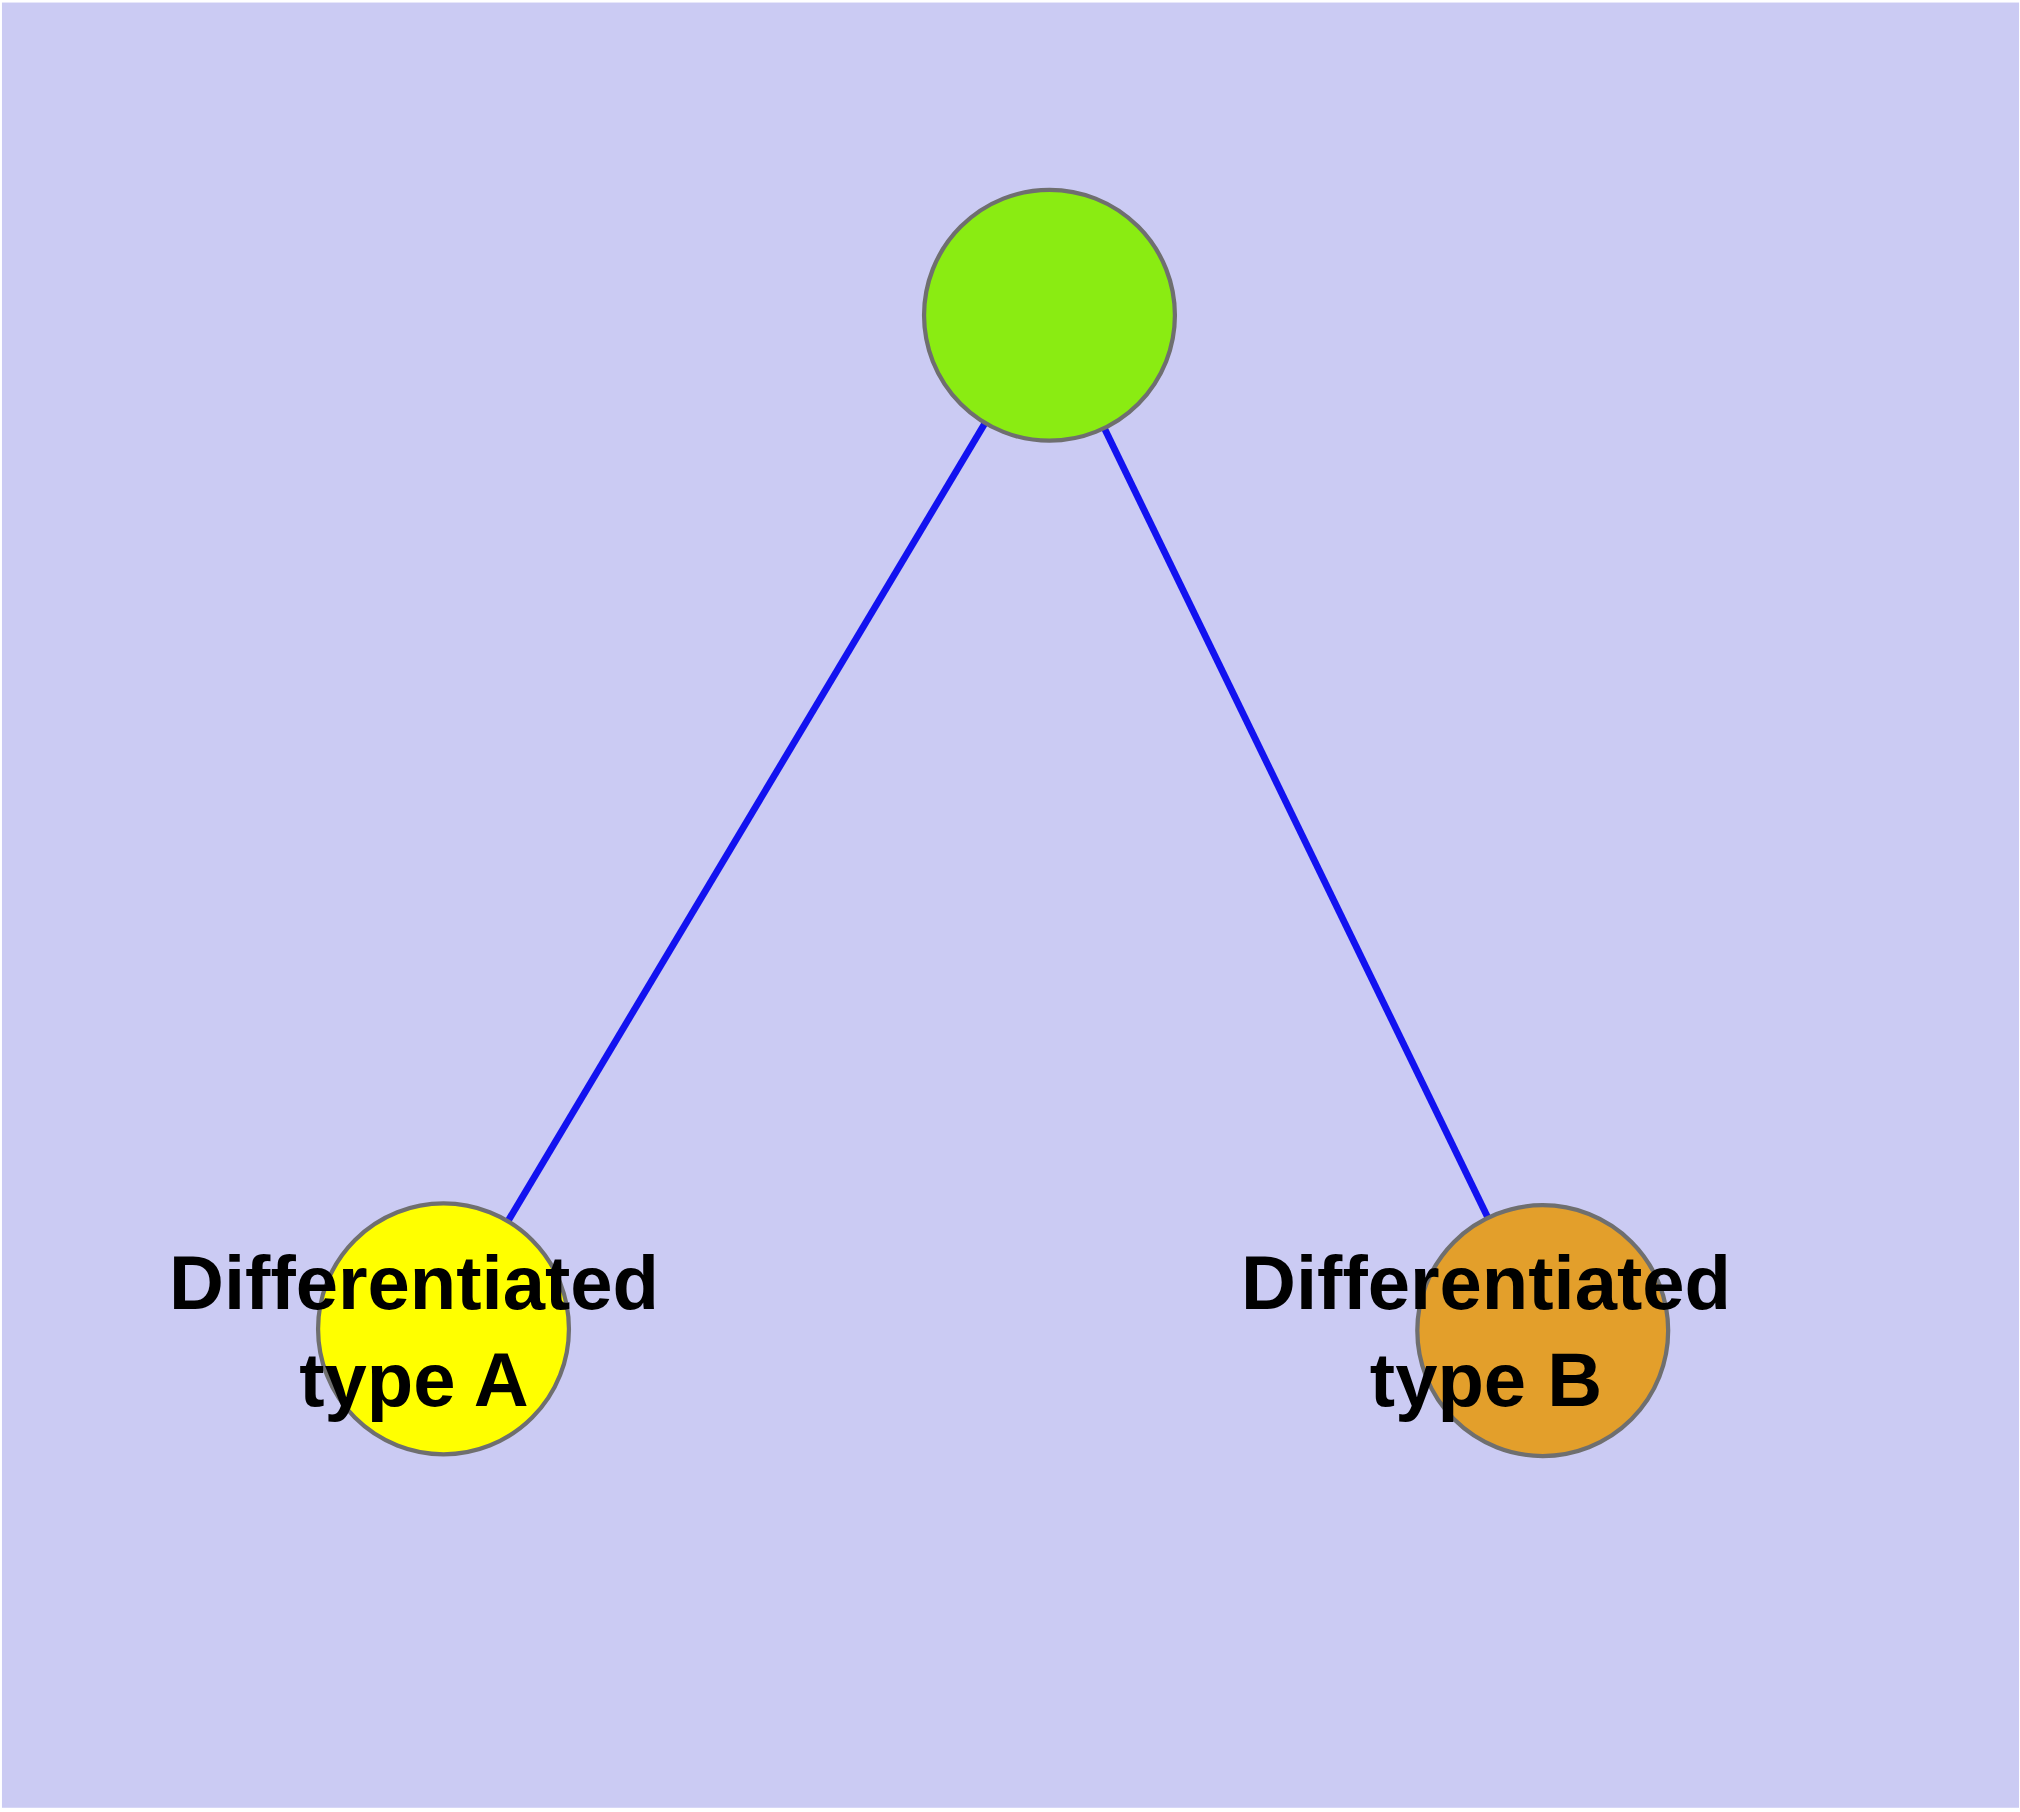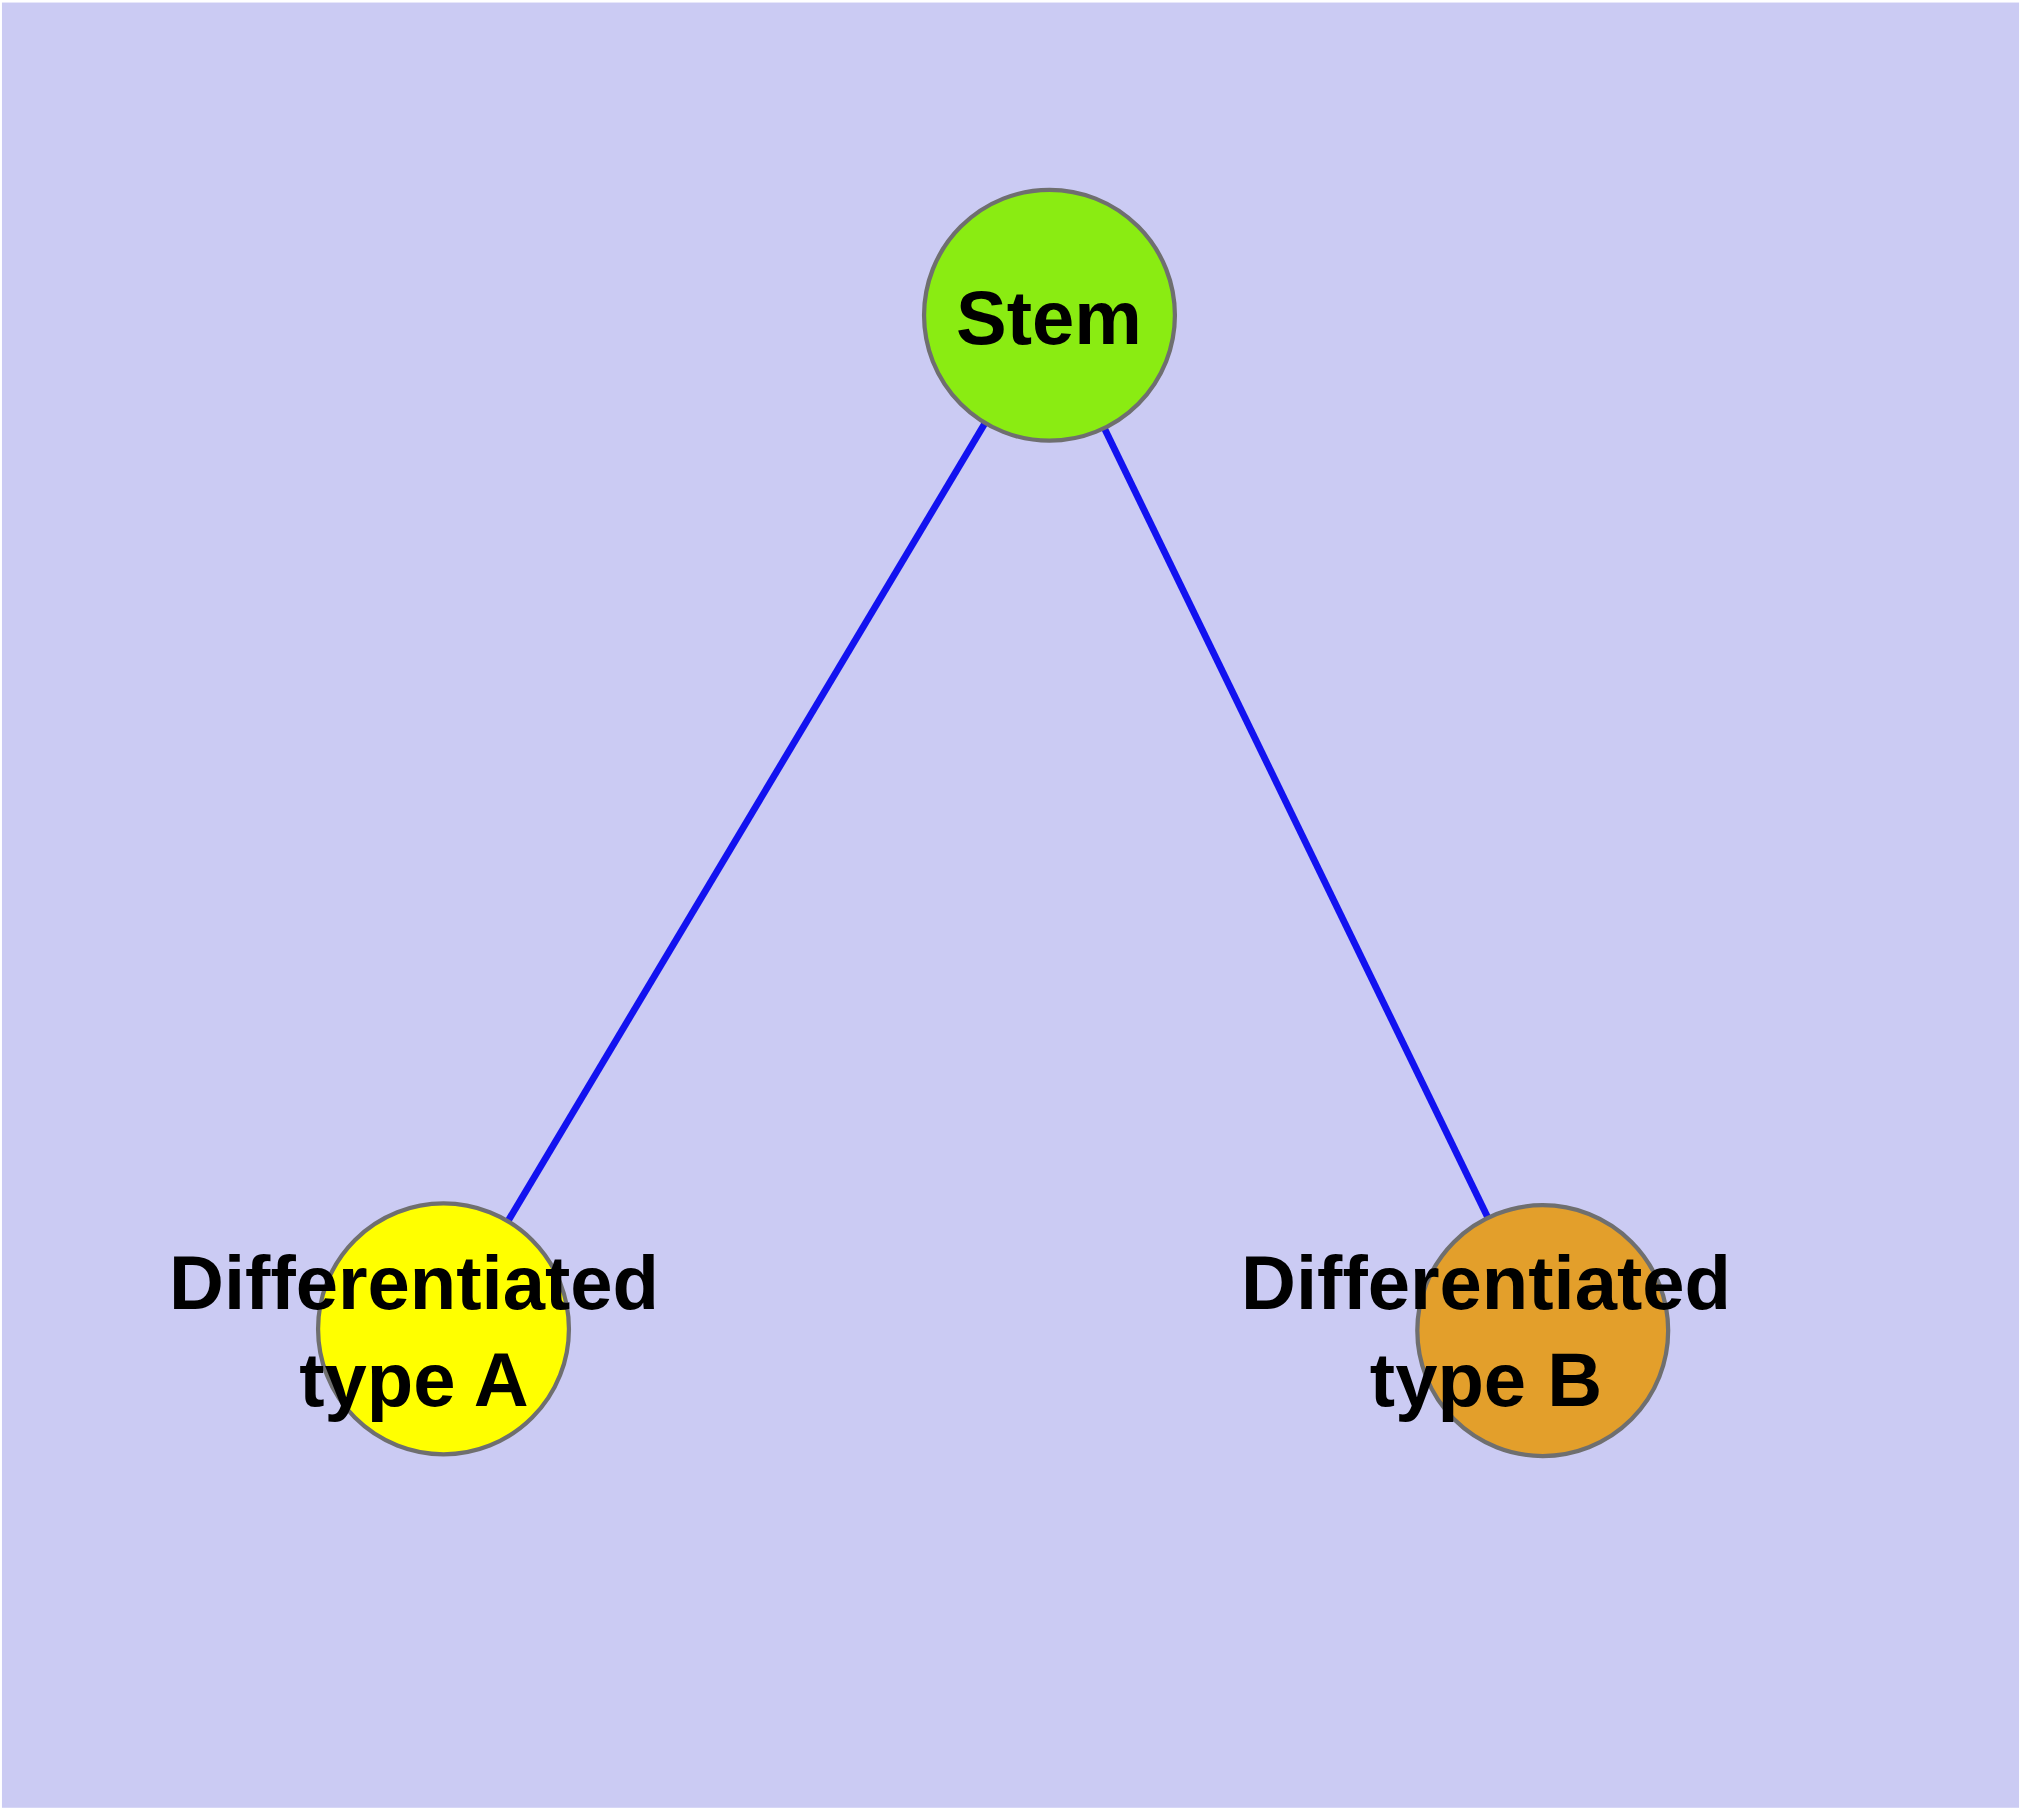--- a/index.html
+++ b/index.html
@@ -54,21 +54,20 @@
     <rect x="2" y="3" width="2380" height="2130" fill="#cbcbf3"></rect>
 
     <line class="edge-line" x1="1238" y1="372" x2="523" y2="1568" stroke="#1212f0"></line>
     <line class="edge-line" x1="1238" y1="372" x2="1820" y2="1570" stroke="#1212f0"></line>
 
     <circle class="node-circle" cx="1238" cy="372" r="148" fill="#8aec12" stroke="#6f6f6f"></circle>
     <circle class="node-circle" cx="523" cy="1568" r="148" fill="#ffff00" stroke="#6f6f6f"></circle>
     <circle class="node-circle" cx="1820" cy="1570" r="148" fill="#e39f2b" stroke="#6f6f6f"></circle>
   </svg>
 
-  <div id="label-stem" class="node-label">Stem</div>
 
   <div id="label-type-a" class="node-label">Differentiated
 type A</div>
 
   <div id="label-type-b" class="node-label">Differentiated
 type B</div>
 </div>
 
 
 </body></html>

